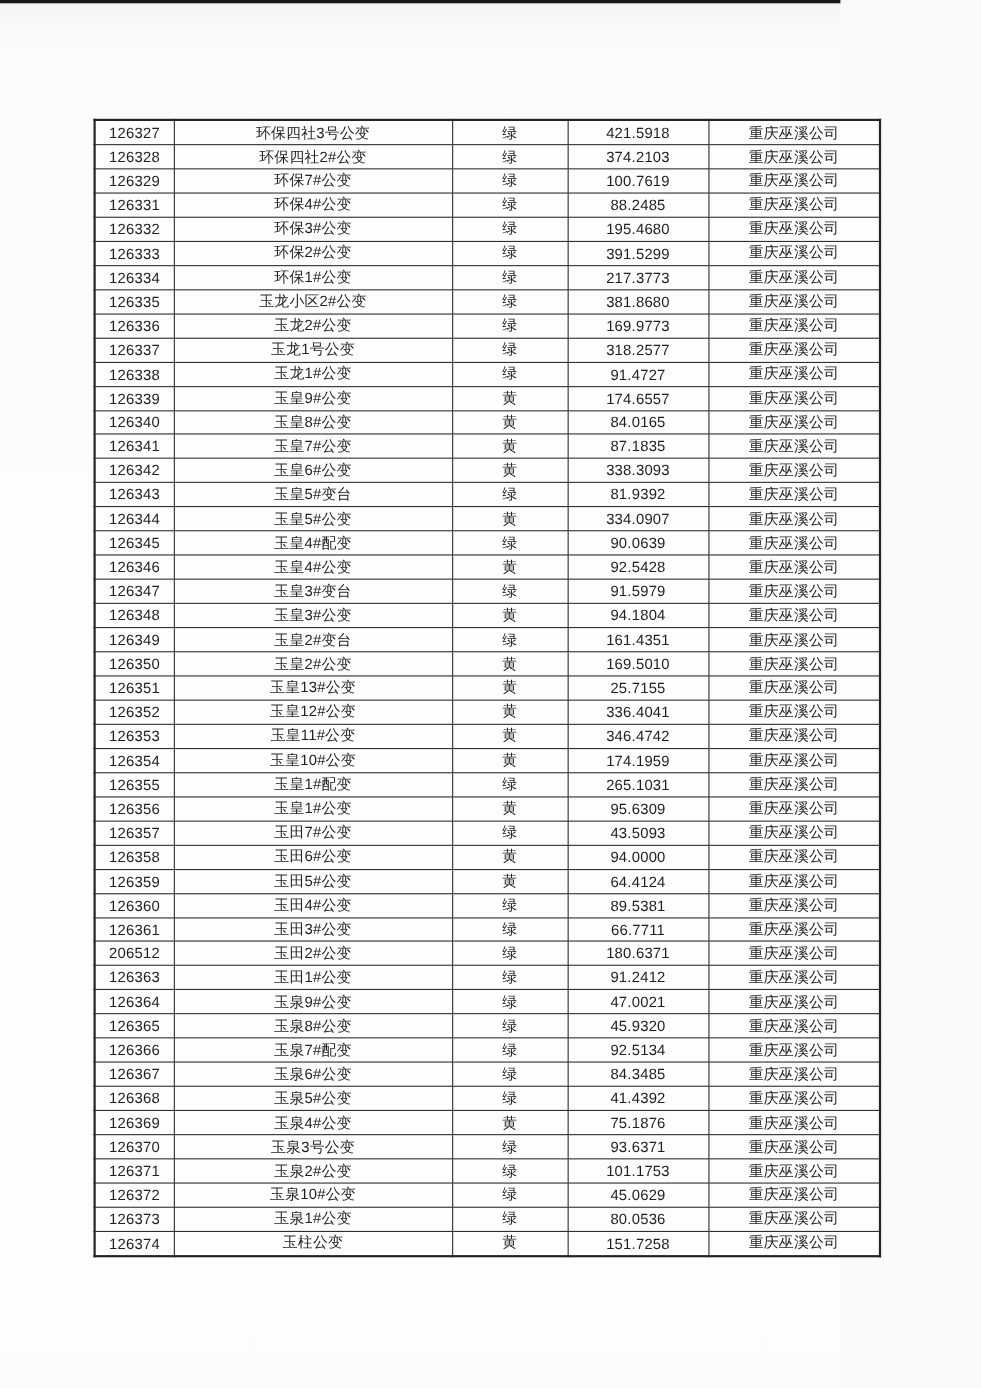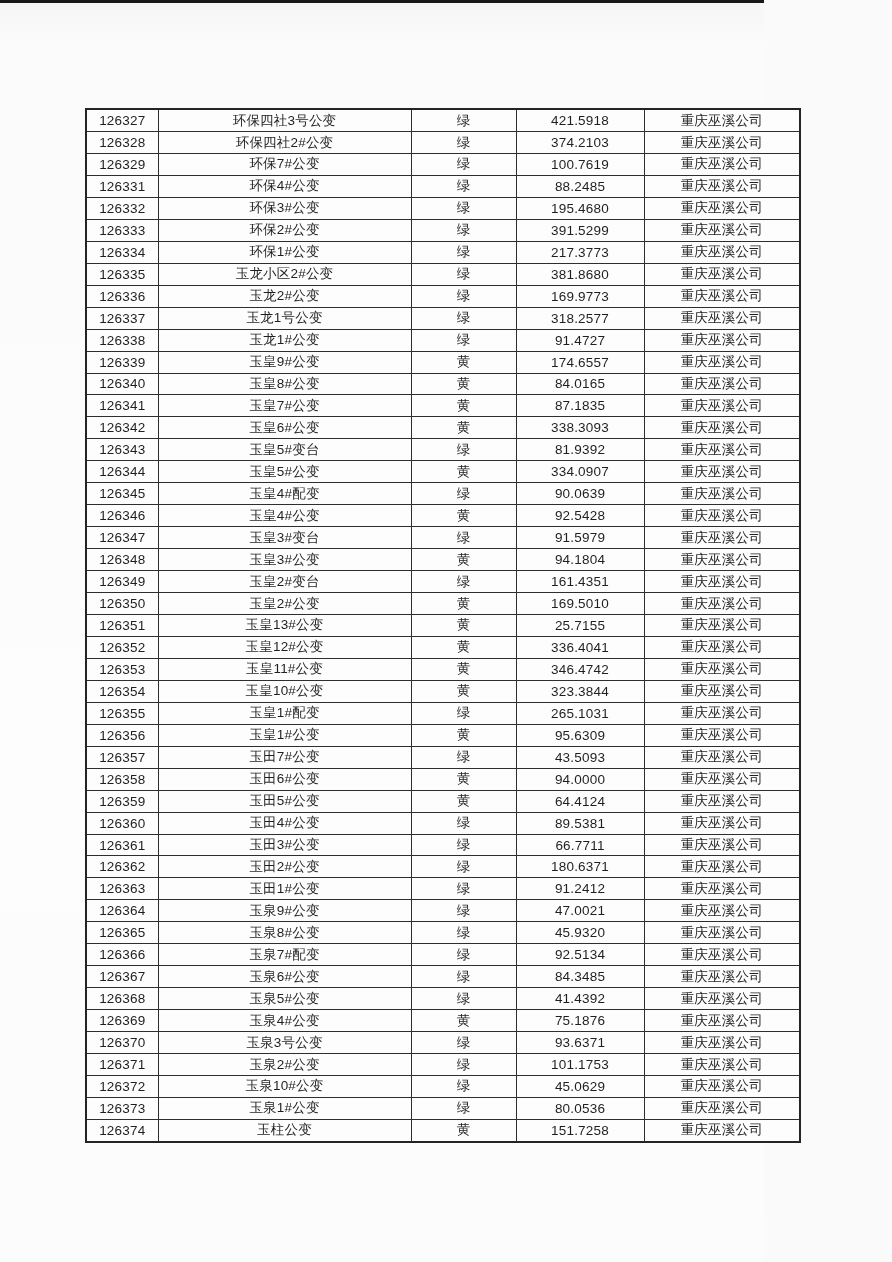--- a/index.html
+++ b/index.html
@@ -243,21 +243,21 @@
       <td class="cell-id">126353</td>
       <td class="cell-name">玉皇11#公变</td>
       <td class="cell-status">黄</td>
       <td class="cell-value">346.4742</td>
       <td class="cell-company">重庆巫溪公司</td>
     </tr>
         <tr>
       <td class="cell-id">126354</td>
       <td class="cell-name">玉皇10#公变</td>
       <td class="cell-status">黄</td>
-      <td class="cell-value">323.3844</td>
+      <td class="cell-value">174.1959</td>
       <td class="cell-company">重庆巫溪公司</td>
     </tr>
         <tr>
       <td class="cell-id">126355</td>
       <td class="cell-name">玉皇1#配变</td>
       <td class="cell-status">绿</td>
       <td class="cell-value">265.1031</td>
       <td class="cell-company">重庆巫溪公司</td>
     </tr>
         <tr>
@@ -296,21 +296,21 @@
       <td class="cell-company">重庆巫溪公司</td>
     </tr>
         <tr>
       <td class="cell-id">126361</td>
       <td class="cell-name">玉田3#公变</td>
       <td class="cell-status">绿</td>
       <td class="cell-value">66.7711</td>
       <td class="cell-company">重庆巫溪公司</td>
     </tr>
         <tr>
-      <td class="cell-id">126362</td>
+      <td class="cell-id">206512</td>
       <td class="cell-name">玉田2#公变</td>
       <td class="cell-status">绿</td>
       <td class="cell-value">180.6371</td>
       <td class="cell-company">重庆巫溪公司</td>
     </tr>
         <tr>
       <td class="cell-id">126363</td>
       <td class="cell-name">玉田1#公变</td>
       <td class="cell-status">绿</td>
       <td class="cell-value">91.2412</td>

